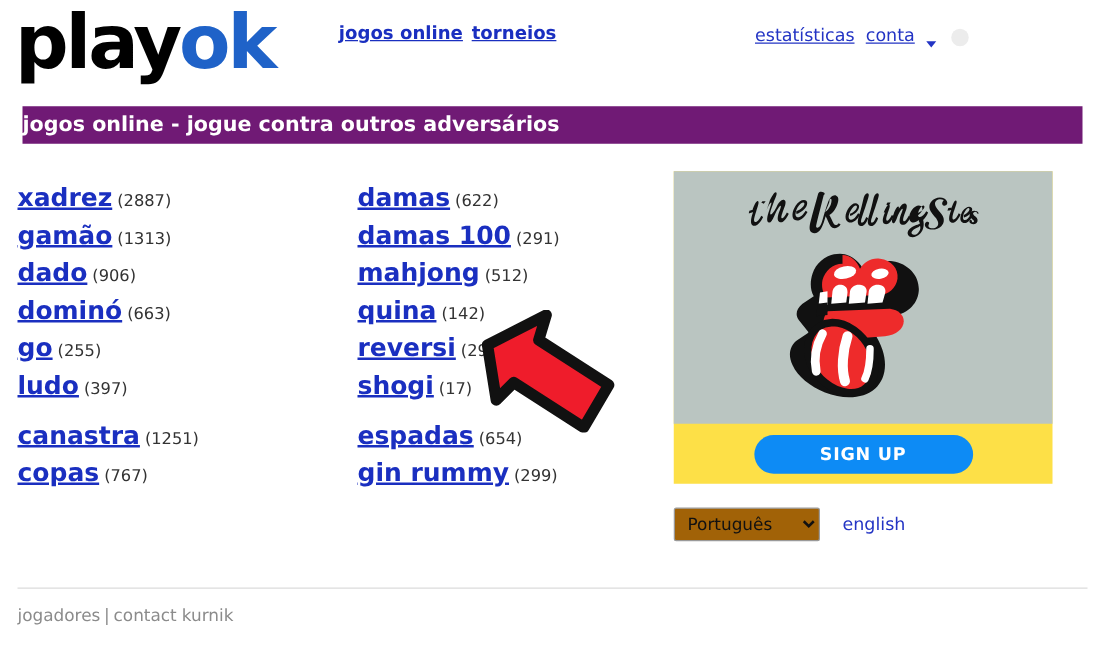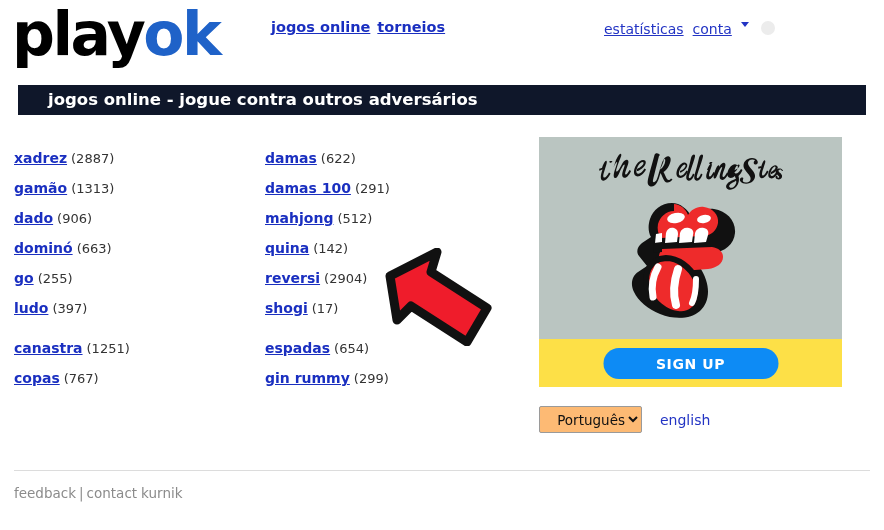--- a/index.html
+++ b/index.html
@@ -53,21 +53,21 @@
     color: #111111;
     white-space: nowrap;
   }
 
   .hdr-right {
     position: absolute;
     left: 604px; top: 21px;
     font-size: 14px;
     white-space: nowrap;
     display: flex;
-    align-items: flex-start;
+    align-items: flex-end;
   }
   .hdr-right a {
     color: #2334c4;
     text-decoration: underline;
     margin-right: 9px;
   }
   .caret-down {
     display: inline-block;
     width: 0; height: 0;
     border-left: 4px solid transparent;
@@ -82,47 +82,46 @@
     width: 14px; height: 14px;
     border-radius: 50%;
     background: #ececec;
   }
 
   
   .banner {
     position: absolute;
     left: 18px; top: 85px;
     width: 848px; height: 30px;
-    background: #0f172a;
+    background: #701a75;
     color: #ffffff;
     font-size: 16.5px;
     font-weight: bold;
     line-height: 30px;
-    padding-left: 30px;
     box-sizing: border-box;
     white-space: nowrap;
   }
 
   
   .games-col {
     position: absolute;
     top: 143px;
   }
   .col-1 { left: 14px; }
-  .col-2 { left: 265px; }
+  .col-2 { left: 286px; }
 
   .game-row {
     height: 30px;
     line-height: 30px;
     white-space: nowrap;
   }
   .game-row.spacer-before { margin-top: 10px; }
   .game-name {
     color: #1a2fc0;
-    font-size: 14px;
+    font-size: 20px;
     font-weight: bold;
     text-decoration: underline;
   }
   .game-count {
     color: #333333;
     font-size: 13px;
     margin-left: 4px;
   }
 
   
@@ -174,30 +173,29 @@
   }
 
   
   .lang-row {
     position: absolute;
     left: 539px; top: 406px;
     display: flex;
     align-items: center;
   }
   .lang-select {
-    width: 103px; height: 27px;
+    width: 117px; height: 27px;
     font-family: "DejaVu Sans", "Liberation Sans", sans-serif;
     font-size: 13.5px;
     color: #111111;
-    background: #fdba74;
+    background: #a16207;
     border: 1px solid #9a9a9a;
     border-radius: 2px;
     padding-left: 6px;
     box-sizing: border-box;
-    text-align: right;
   }
   .lang-link {
     margin-left: 18px;
     color: #2334c4;
     font-size: 14px;
     text-decoration: none;
   }
 
   
   .footer-rule {
@@ -368,18 +366,18 @@
 
 <div class="lang-row">
   <select class="lang-select">
     <option>Português</option>
   </select>
   <a class="lang-link" href="#">english</a>
 </div>
 
 <div class="footer-rule"></div>
 <div class="footer">
-  <a href="#">feedback</a><span class="sep">|</span><a href="#">contact</a><a class="kurnik" href="#">kurnik</a>
+  <a href="#">jogadores</a><span class="sep">|</span><a href="#">contact</a><a class="kurnik" href="#">kurnik</a>
 </div>
 
 <svg class="red-cursor" viewBox="0 0 112 98">
   <path d="M9 28 L56 4 L50 24 L106 60 L86 94 L30 58 L16 72 Z" fill="#ef1c2b" stroke="#111111" stroke-width="9" stroke-linejoin="round"></path>
 </svg>
 
 </body></html>

